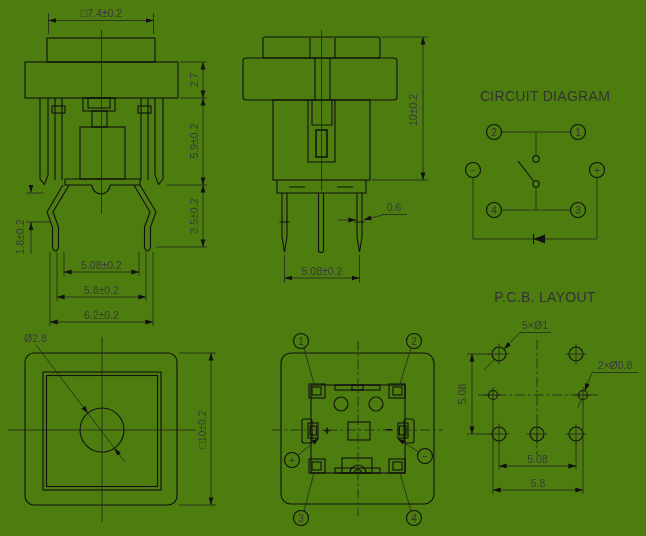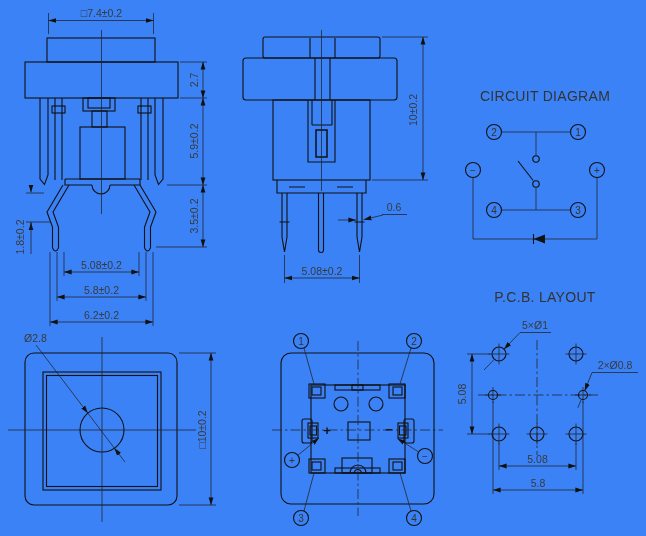--- a/index.html
+++ b/index.html
@@ -1,16 +1,16 @@
 <!DOCTYPE html>
 <html><head>
 <meta charset="utf-8">
 <style>
   html,body{margin:0;padding:0;background:#fff}
-  .stage{position:relative;width:646px;height:536px;background:#3b82f6;overflow:hidden}
+  .stage{position:relative;width:646px;height:536px;background:#4d7c0f;overflow:hidden}
   svg{display:block}
   .ol{fill:none;stroke:#111;stroke-width:1.1;stroke-linejoin:miter;stroke-linecap:butt}
   .ol2{fill:none;stroke:#111;stroke-width:1.5;stroke-linejoin:miter}
   .tl{fill:none;stroke:#222;stroke-width:.75;stroke-linecap:butt}
   .cl{stroke-dasharray:10 3 2.5 3}
   text{font-family:"Liberation Sans","DejaVu Sans",sans-serif}
   .dt{font-size:10.5px;fill:#3a3a3a}
   .mid{text-anchor:middle}
   .ttl{font-size:14px;fill:#333;letter-spacing:.3px;text-anchor:middle}
   .cd{font-size:10px;fill:#333;text-anchor:middle}

